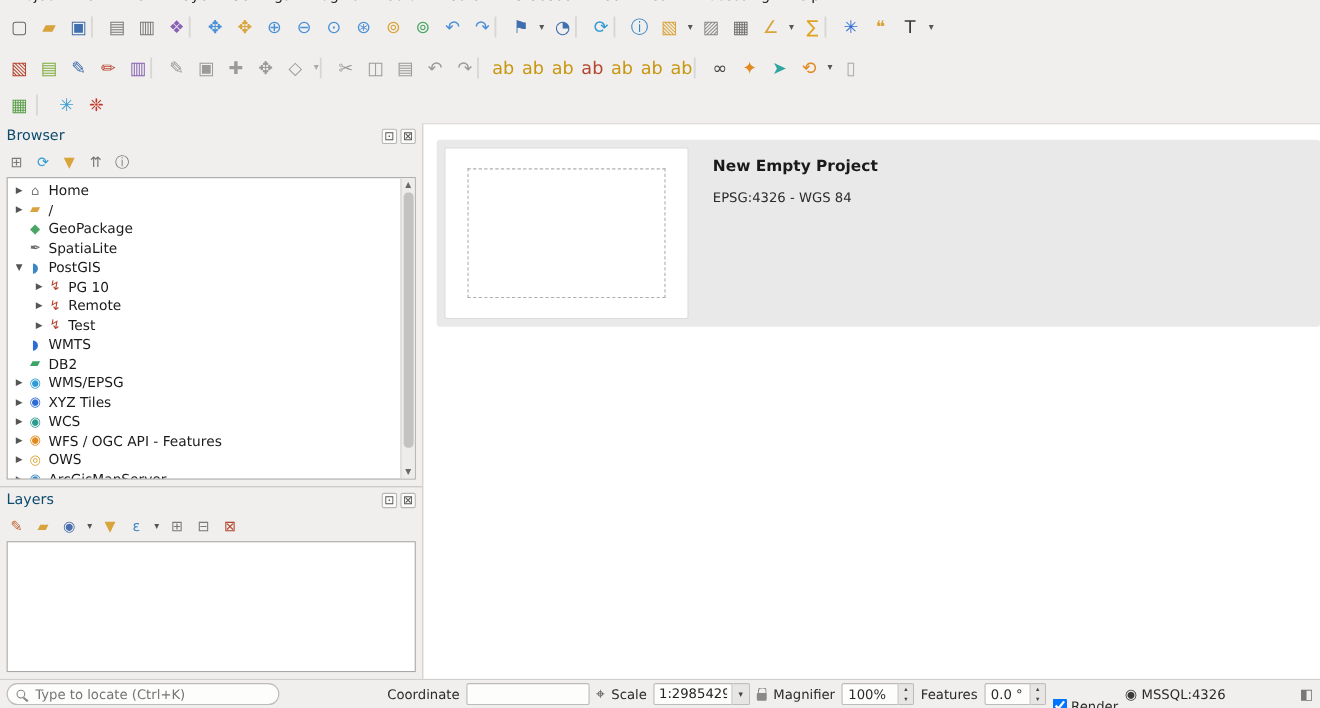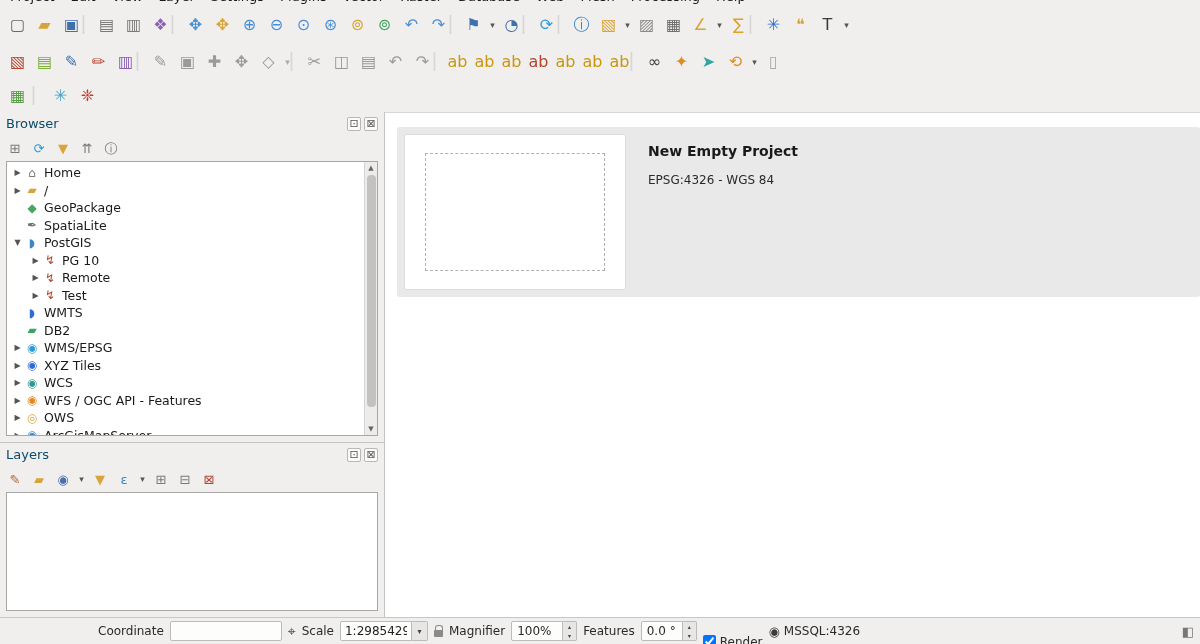--- a/index.html
+++ b/index.html
@@ -643,20 +643,24 @@
       <div class="card-text">
         <div class="card-title">New Empty Project</div>
         <div class="card-sub">EPSG:4326 - WGS 84</div>
       </div>
     </div>
   </div>
 
 </div>
 
 <div class="statusbar">
+  <div class="locate">
+    <span class="mini-mag"></span>
+    <input type="text" placeholder="Type to locate (Ctrl+K)" style="">
+  </div>
   <div class="sb-spacer"></div>
 
   <span class="sb-label">Coordinate</span>
   <input class="sb-input coordinate-input" type="text" value="" style="">
   <span style="font-size:14px;color:#555;">⌖</span>
 
   <span class="sb-label">Scale</span>
   <div class="combo">
     <input class="sb-input scale-input" type="text" value="1:29854291" style="">
     <span class="combo-dd">▾</span>

